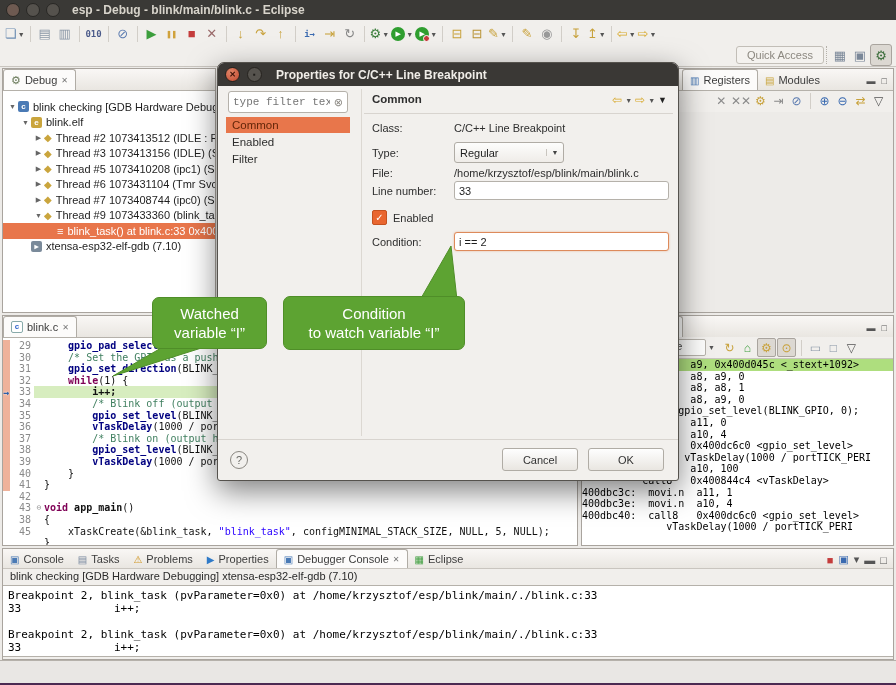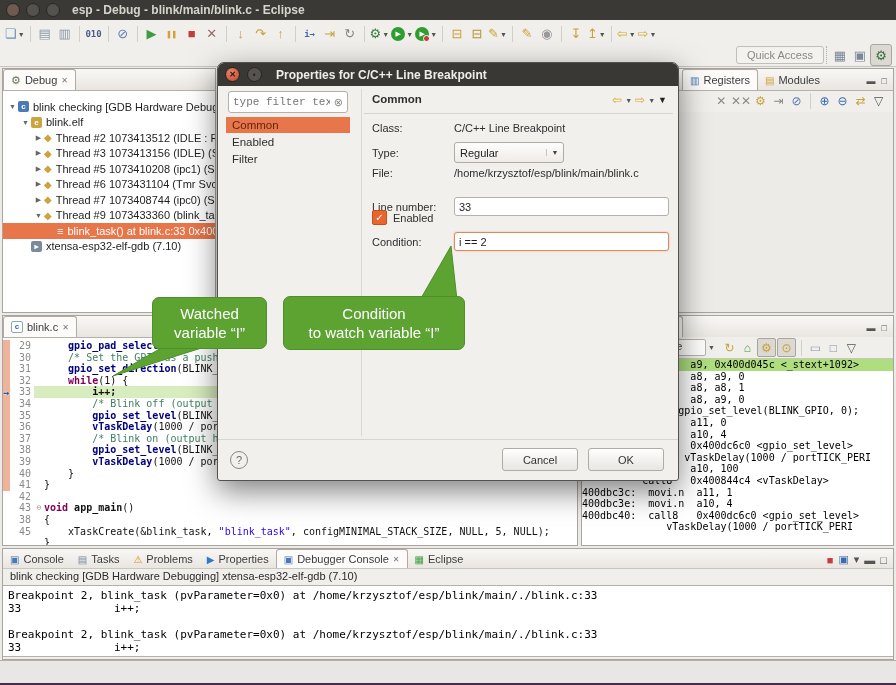--- a/index.html
+++ b/index.html
@@ -612,21 +612,21 @@
         <span class="lbl">Type:</span>
         <div id="type-combo">
           <span class="tx">Regular</span>
           <span class="ar">▼</span>
         </div>
       </div>
       <div class="frow" style="top:78px;">
         <span class="lbl">File:</span>
         <span class="fval">/home/krzysztof/esp/blink/main/blink.c</span>
       </div>
-      <div class="frow" style="top:108px;">
+      <div class="frow" style="top:92px;">
         <span class="lbl">Line number:</span>
         <input class="ffield" value="33" style="">
       </div>
       <div class="frow" style="top:121px;">
         <span class="lbl" style="width:auto;display:flex;align-items:center;">
           <span id="chk">✓</span>
           <span>Enabled</span>
         </span>
       </div>
       <div class="frow" style="top:143px;">

